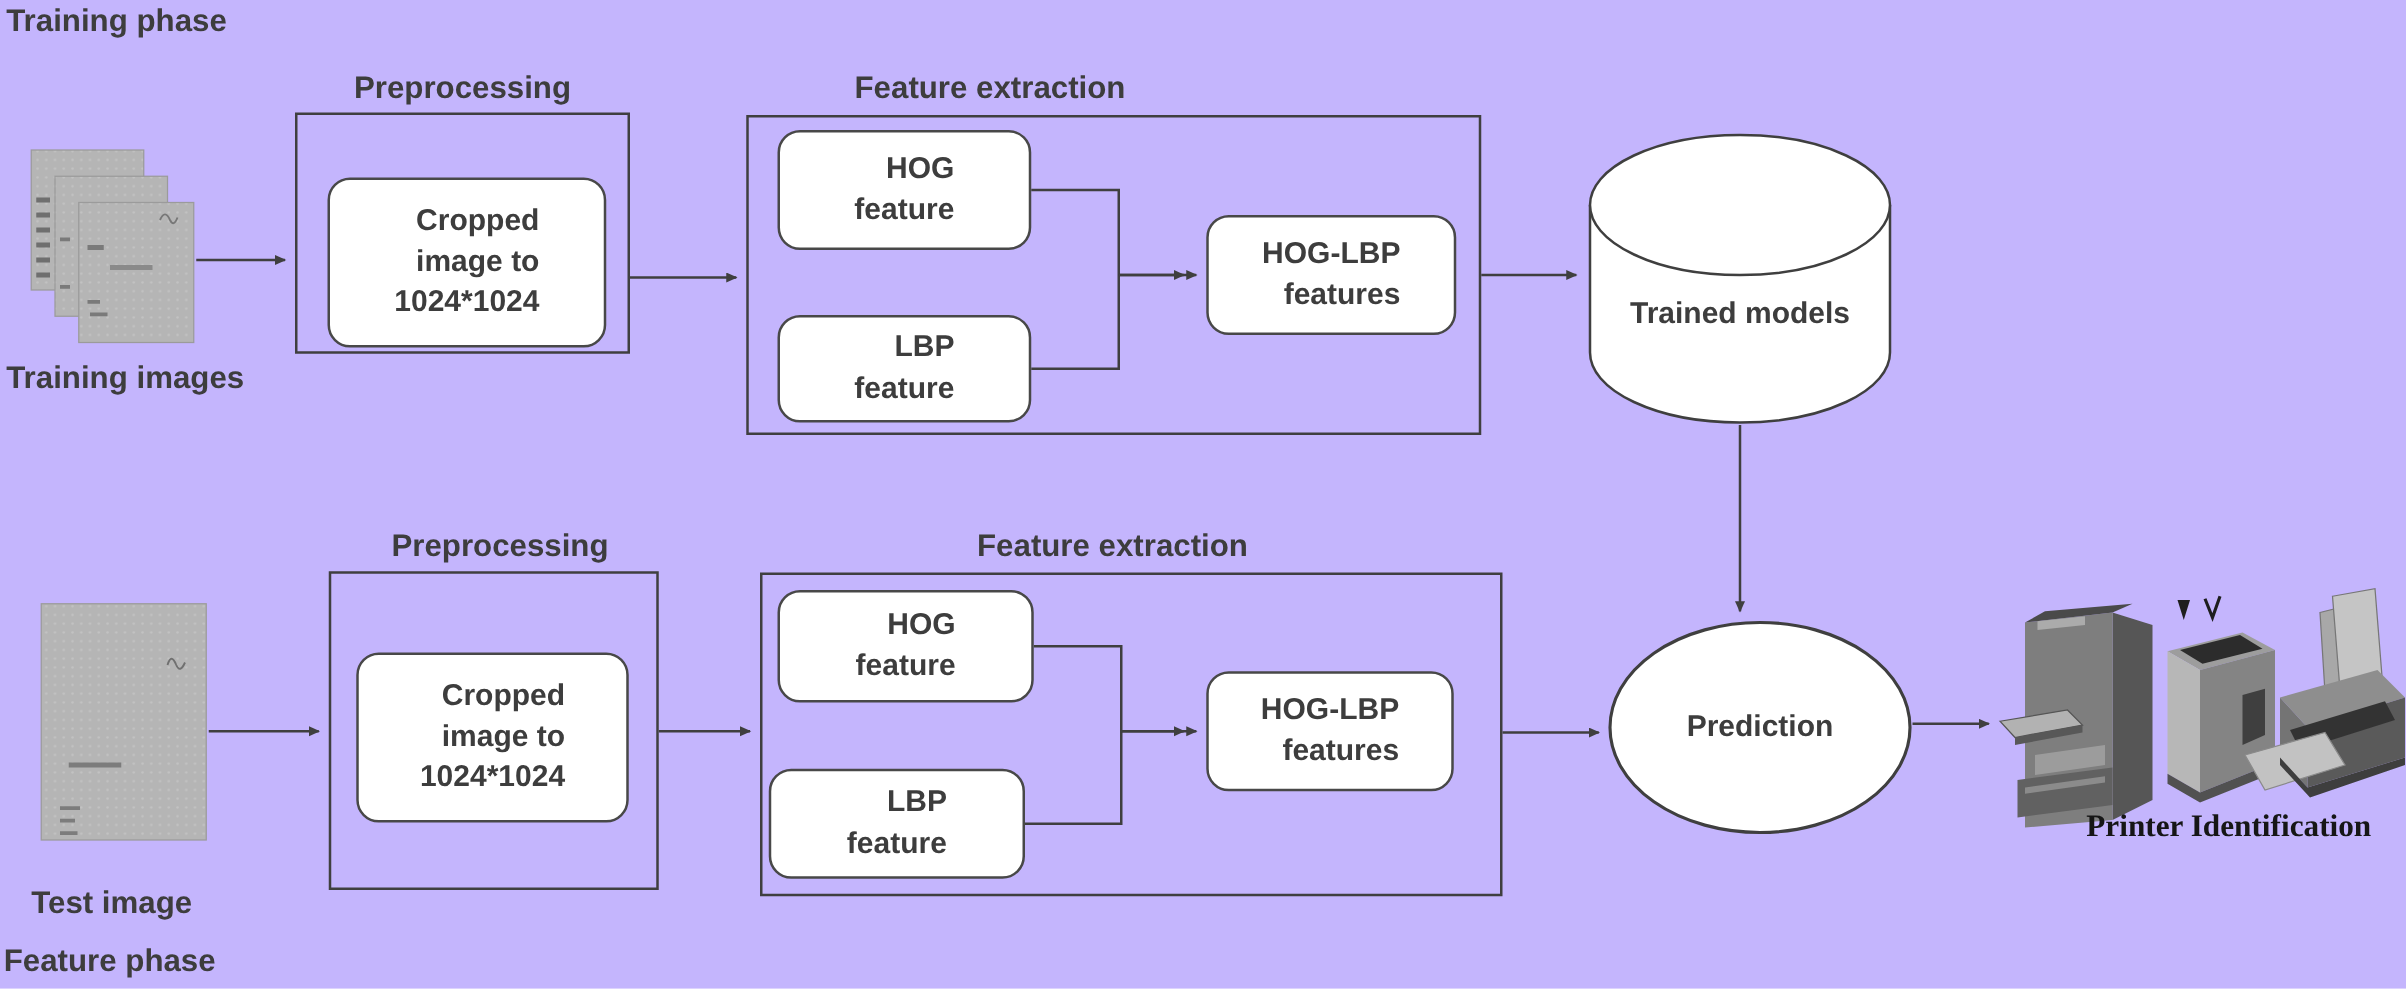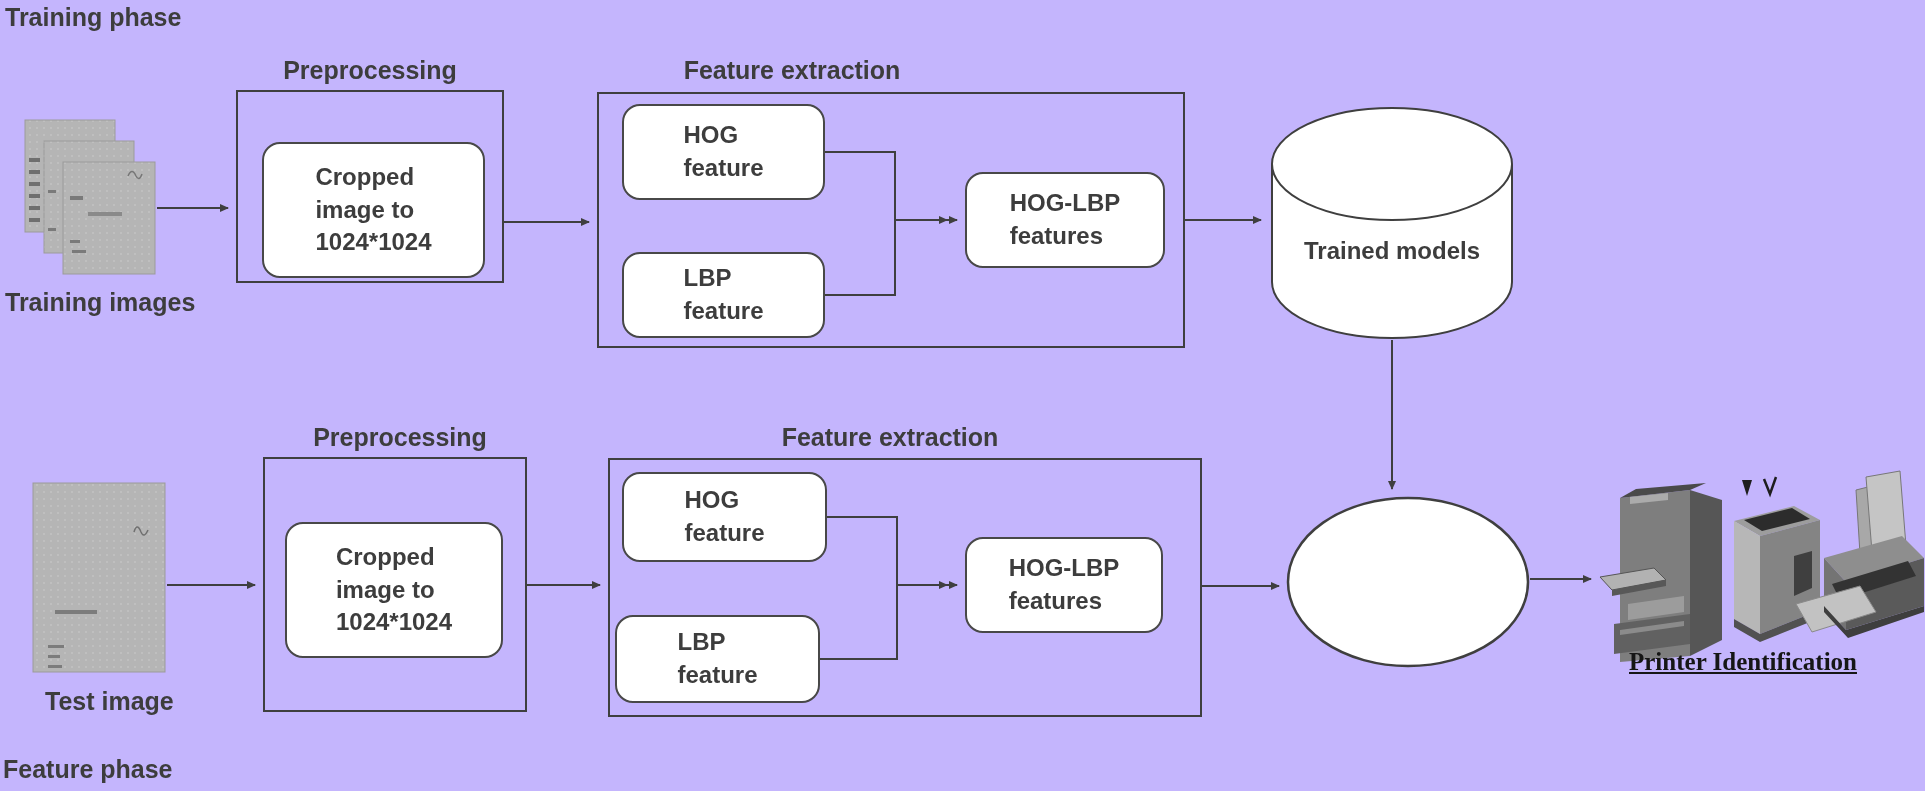--- a/index.html
+++ b/index.html
@@ -4,21 +4,21 @@
 <style>
   html,body{margin:0;padding:0;background:#fff;}
   #stage{position:relative;width:1925px;height:791px;background:#c4b5fd;overflow:hidden;
          font-family:"Liberation Sans",sans-serif;}
   #stage svg{position:absolute;left:0;top:0;}
   .label{position:absolute;font-weight:bold;font-size:25px;color:#3d3d3d;white-space:nowrap;}
   .tc{transform:translateX(-50%);}
   .obox{position:absolute;border:2px solid #3f3f3f;box-sizing:border-box;background:transparent;}
   .rbox{position:absolute;border:2px solid #484848;border-radius:18px;background:#fff;
         box-sizing:border-box;display:flex;align-items:center;justify-content:center;
-        text-align:left;font-weight:bold;font-size:24px;line-height:1.36;color:#3d3d3d;
+        text-align:right;font-weight:bold;font-size:24px;line-height:1.36;color:#3d3d3d;
         white-space:pre-line;}
   .cent{position:absolute;display:flex;align-items:center;justify-content:center;
         text-align:center;font-weight:bold;font-size:24px;color:#3d3d3d;}
   .serif{font-family:"Liberation Serif",serif;font-weight:bold;font-size:25px;color:#161616;}
 </style>
 </head>
 <body>
 
 <div id="stage">
 
@@ -144,34 +144,35 @@
   <div class="obox" style="left:597px;top:92px;width:588px;height:256px;"></div>
   <div class="rbox" style="left:622px;top:104px;width:203px;height:96px;">HOG
 feature</div>
   <div class="rbox" style="left:622px;top:252px;width:203px;height:86px;">LBP
 feature</div>
   <div class="rbox" style="left:965px;top:172px;width:200px;height:96px;">HOG-LBP
 features</div>
 
   <div class="cent" style="left:1292px;top:234px;width:200px;height:34px;">Trained models</div>
 
-  <div class="label" style="left:25px;top:687px;margin-left:20px;">Test image</div>
+  <div class="label" style="left:25px;top:708px;">Test image</div>
   <div class="label" style="left:3px;top:755px;">Feature phase</div>
 
   <div class="label tc" style="left:400px;top:423px;">Preprocessing</div>
   <div class="obox" style="left:263px;top:457px;width:264px;height:255px;"></div>
   <div class="rbox" style="left:285px;top:522px;width:218px;height:136px;">Cropped
 image to
 1024*1024</div>
 
   <div class="label tc" style="left:890px;top:423px;">Feature extraction</div>
   <div class="obox" style="left:608px;top:458px;width:594px;height:259px;"></div>
   <div class="rbox" style="left:622px;top:472px;width:205px;height:90px;">HOG
 feature</div>
   <div class="rbox" style="left:615px;top:615px;width:205px;height:88px;">LBP
 feature</div>
   <div class="rbox" style="left:965px;top:537px;width:198px;height:96px;">HOG-LBP
 features</div>
 
+  <div class="cent" style="left:1308px;top:565px;width:200px;height:34px;">Prediction</div>
 
-  <div class="cent serif" style="left:1608px;top:646px;width:270px;height:32px;text-decoration:underline;">Printer Identification</div>
+  <div class="cent serif" style="left:1648px;top:646px;width:270px;height:32px;">Printer Identification</div>
 
 </div>
 
 </body></html>

